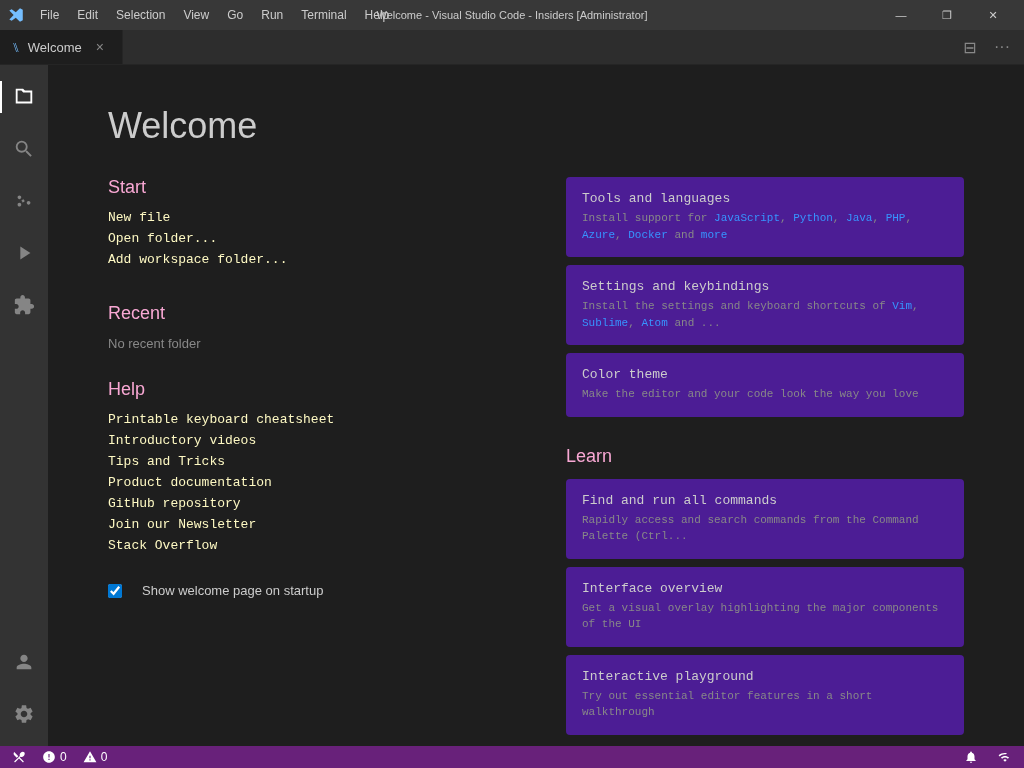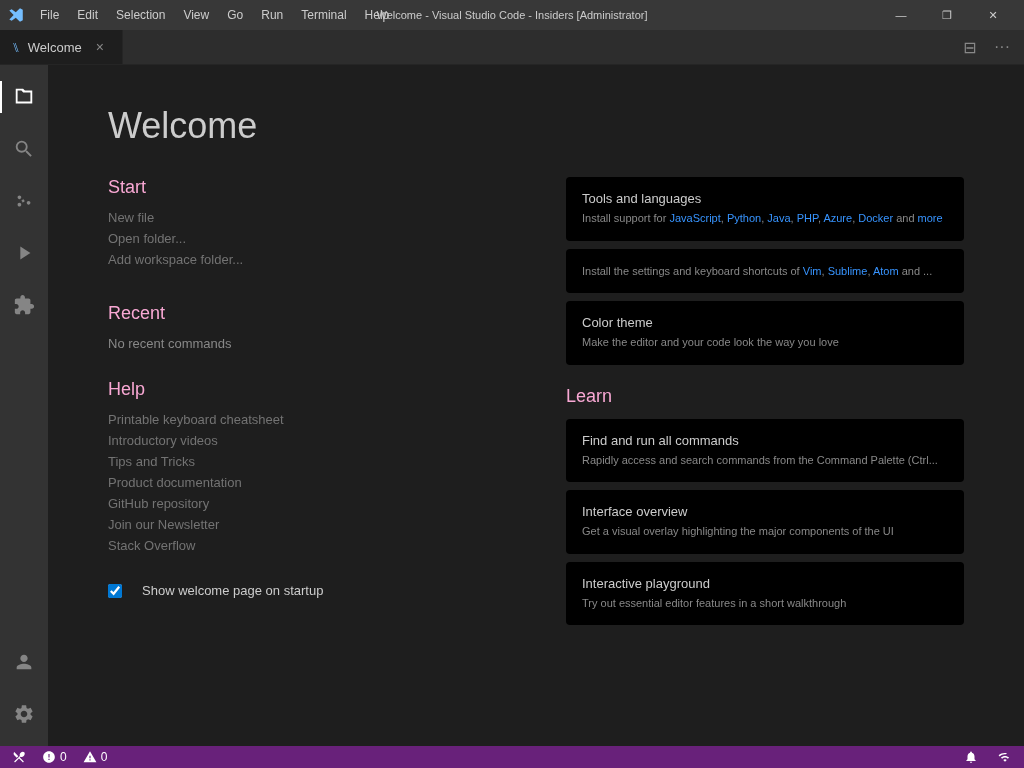--- a/index.html
+++ b/index.html
@@ -187,39 +187,41 @@
 
     .section-heading {
       font-size: 18px;
       color: #f9a8d4;
       font-weight: 300;
       margin-bottom: 12px;
     }
 
     .link-item {
       display: block;
-      color: #737373;
+      color: #fef9c3;
       text-decoration: none;
       margin-bottom: 6px;
       font-size: 13px;
       cursor: pointer;
+      font-family: Liberation Mono, monospace;
     }
 
     .recent-empty {
       color: #888;
       font-size: 13px;
     }
 
     
     .card {
-      background: #000000;
+      background: #4c1d95;
       border-radius: 4px;
       padding: 14px 16px;
       margin-bottom: 8px;
       cursor: pointer;
+      font-family: Liberation Mono, monospace;
     }
     .card-title {
       font-size: 13px;
       color: #cccccc;
       font-weight: 500;
       margin-bottom: 4px;
     }
     .card-desc {
       font-size: 11px;
       color: #888888;
@@ -361,21 +363,21 @@
     <div class="welcome-title">Welcome</div>
 
     <div class="left-column">
 
       <div class="section-heading">Start</div>
       <a class="link-item">New file</a>
       <a class="link-item">Open folder...</a>
       <a class="link-item">Add workspace folder...</a>
 
       <div class="section-heading" style="margin-top: 36px;">Recent</div>
-      <div class="recent-empty">No recent commands</div>
+      <div class="recent-empty">No recent folder</div>
 
       <div class="section-heading" style="margin-top: 28px;">Help</div>
       <a class="link-item">Printable keyboard cheatsheet</a>
       <a class="link-item">Introductory videos</a>
       <a class="link-item">Tips and Tricks</a>
       <a class="link-item">Product documentation</a>
       <a class="link-item">GitHub repository</a>
       <a class="link-item">Join our Newsletter</a>
       <a class="link-item">Stack Overflow</a>
 
@@ -397,35 +399,36 @@
           <span class="highlight">Java</span><span>, </span>
           <span class="highlight">PHP</span><span>, </span>
           <span class="highlight">Azure</span><span>, </span>
           <span class="highlight">Docker</span>
           <span> and </span>
           <span class="highlight">more</span>
         </div>
       </div>
 
       <div class="card">
+        <div class="card-title">Settings and keybindings</div>
         <div class="card-desc">
           <span>Install the settings and keyboard shortcuts of </span>
           <span class="highlight">Vim</span><span>, </span>
           <span class="highlight">Sublime</span><span>, </span>
           <span class="highlight">Atom</span>
           <span> and ...</span>
         </div>
       </div>
 
       <div class="card">
         <div class="card-title">Color theme</div>
         <div class="card-desc">Make the editor and your code look the way you love</div>
       </div>
 
-      <div class="section-heading" style="margin-top: 21px;">Learn</div>
+      <div class="section-heading" style="margin-top: 29px;">Learn</div>
 
       <div class="card">
         <div class="card-title">Find and run all commands</div>
         <div class="card-desc">Rapidly access and search commands from the Command Palette (Ctrl...</div>
       </div>
 
       <div class="card">
         <div class="card-title">Interface overview</div>
         <div class="card-desc">Get a visual overlay highlighting the major components of the UI</div>
       </div>

